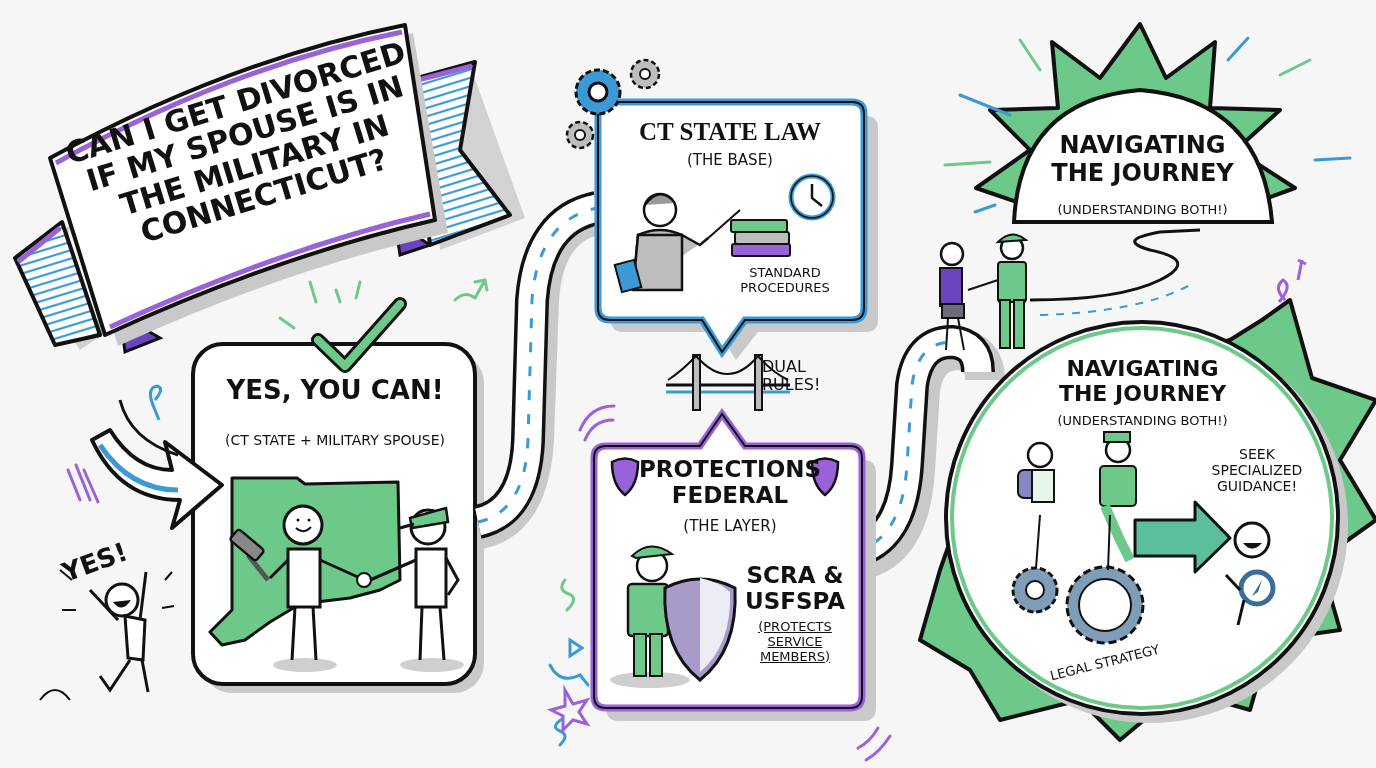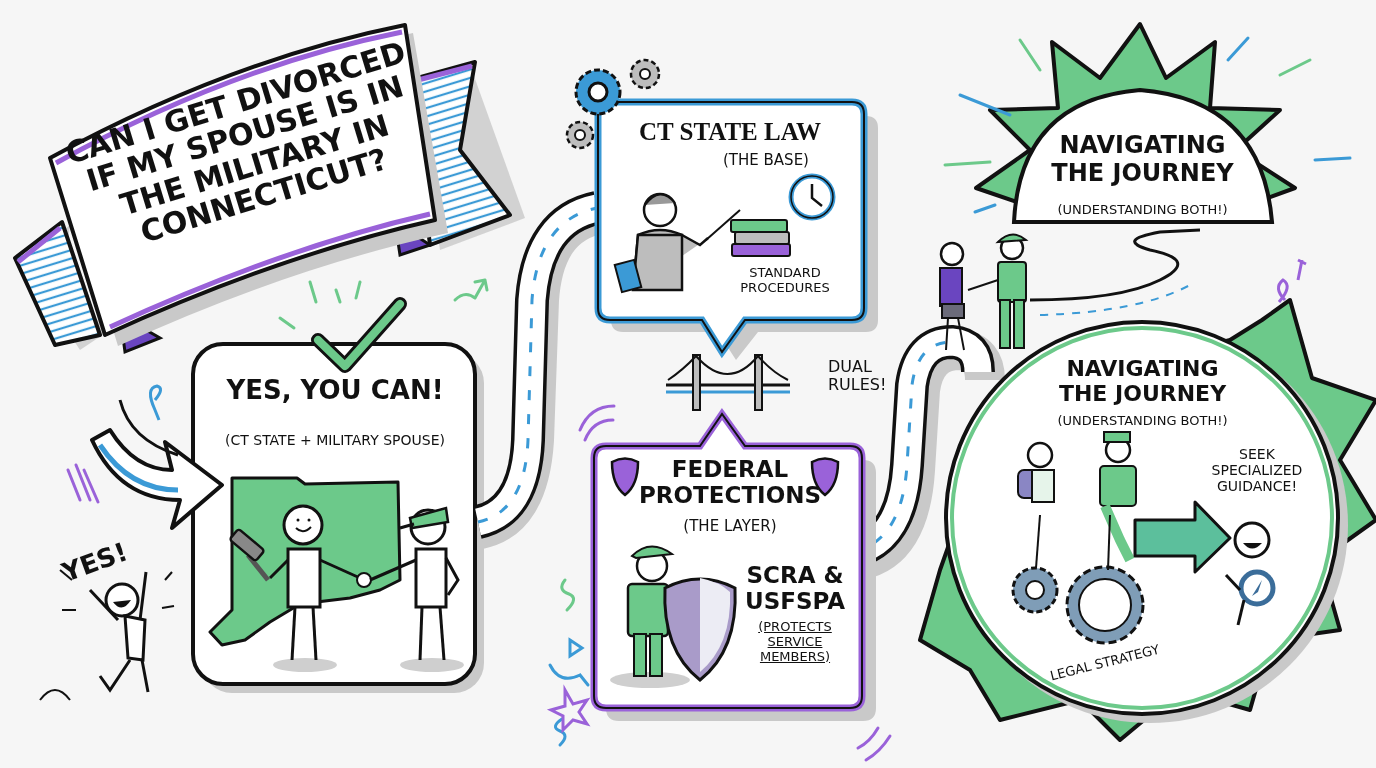--- a/index.html
+++ b/index.html
@@ -300,34 +300,34 @@
   <div>IF MY SPOUSE IS IN</div>
   <div>THE MILITARY IN</div>
   <div>CONNECTICUT?</div>
 </div>
 
 <div class="txt h1" style="left:205px; top:376px; width:260px; font-size:26px;">YES, YOU CAN!</div>
 <div class="txt h2" style="left:205px; top:432px; width:260px; font-size:14px;">(CT STATE + MILITARY SPOUSE)</div>
 <div class="txt" style="left:50px; top:548px; width:90px; font-size:26px; transform:rotate(-20deg);">YES!</div>
 
 <div class="txt h1" style="left:600px; top:118px; width:260px; font-size:25px;font-family:Liberation Serif, serif;">CT STATE LAW</div>
-<div class="txt h2" style="left:600px; top:152px; width:260px;padding-left:36px;">(THE BASE)</div>
+<div class="txt h2" style="left:600px; top:152px; width:260px;">(THE BASE)</div>
 <div class="txt small" style="left:715px; top:266px; width:140px; font-size:13px;">
   <div>STANDARD</div>
   <div>PROCEDURES</div>
 </div>
 
-<div class="txt small" style="left:828px; top:358px; width:80px; font-size:16px; text-align:left;">
+<div class="txt small" style="left:762px; top:358px; width:80px; font-size:16px; text-align:left;">
   <div>DUAL</div>
   <div>RULES!</div>
 </div>
 
 <div class="txt h1" style="left:630px; top:456px; width:200px; font-size:23px;">
+  <div>PROTECTIONS</div>
   <div>FEDERAL</div>
-  <div>PROTECTIONS</div>
 </div>
 <div class="txt h2" style="left:630px; top:518px; width:200px;">(THE LAYER)</div>
 <div class="txt" style="left:740px; top:562px; width:110px; font-size:23px;">
   <div>SCRA &amp;</div>
   <div>USFSPA</div>
 </div>
 <div class="txt small" style="left:740px; top:620px; width:110px; font-size:13px;text-decoration:underline;">
   <div>(PROTECTS</div>
   <div>SERVICE</div>
   <div>MEMBERS)</div>

